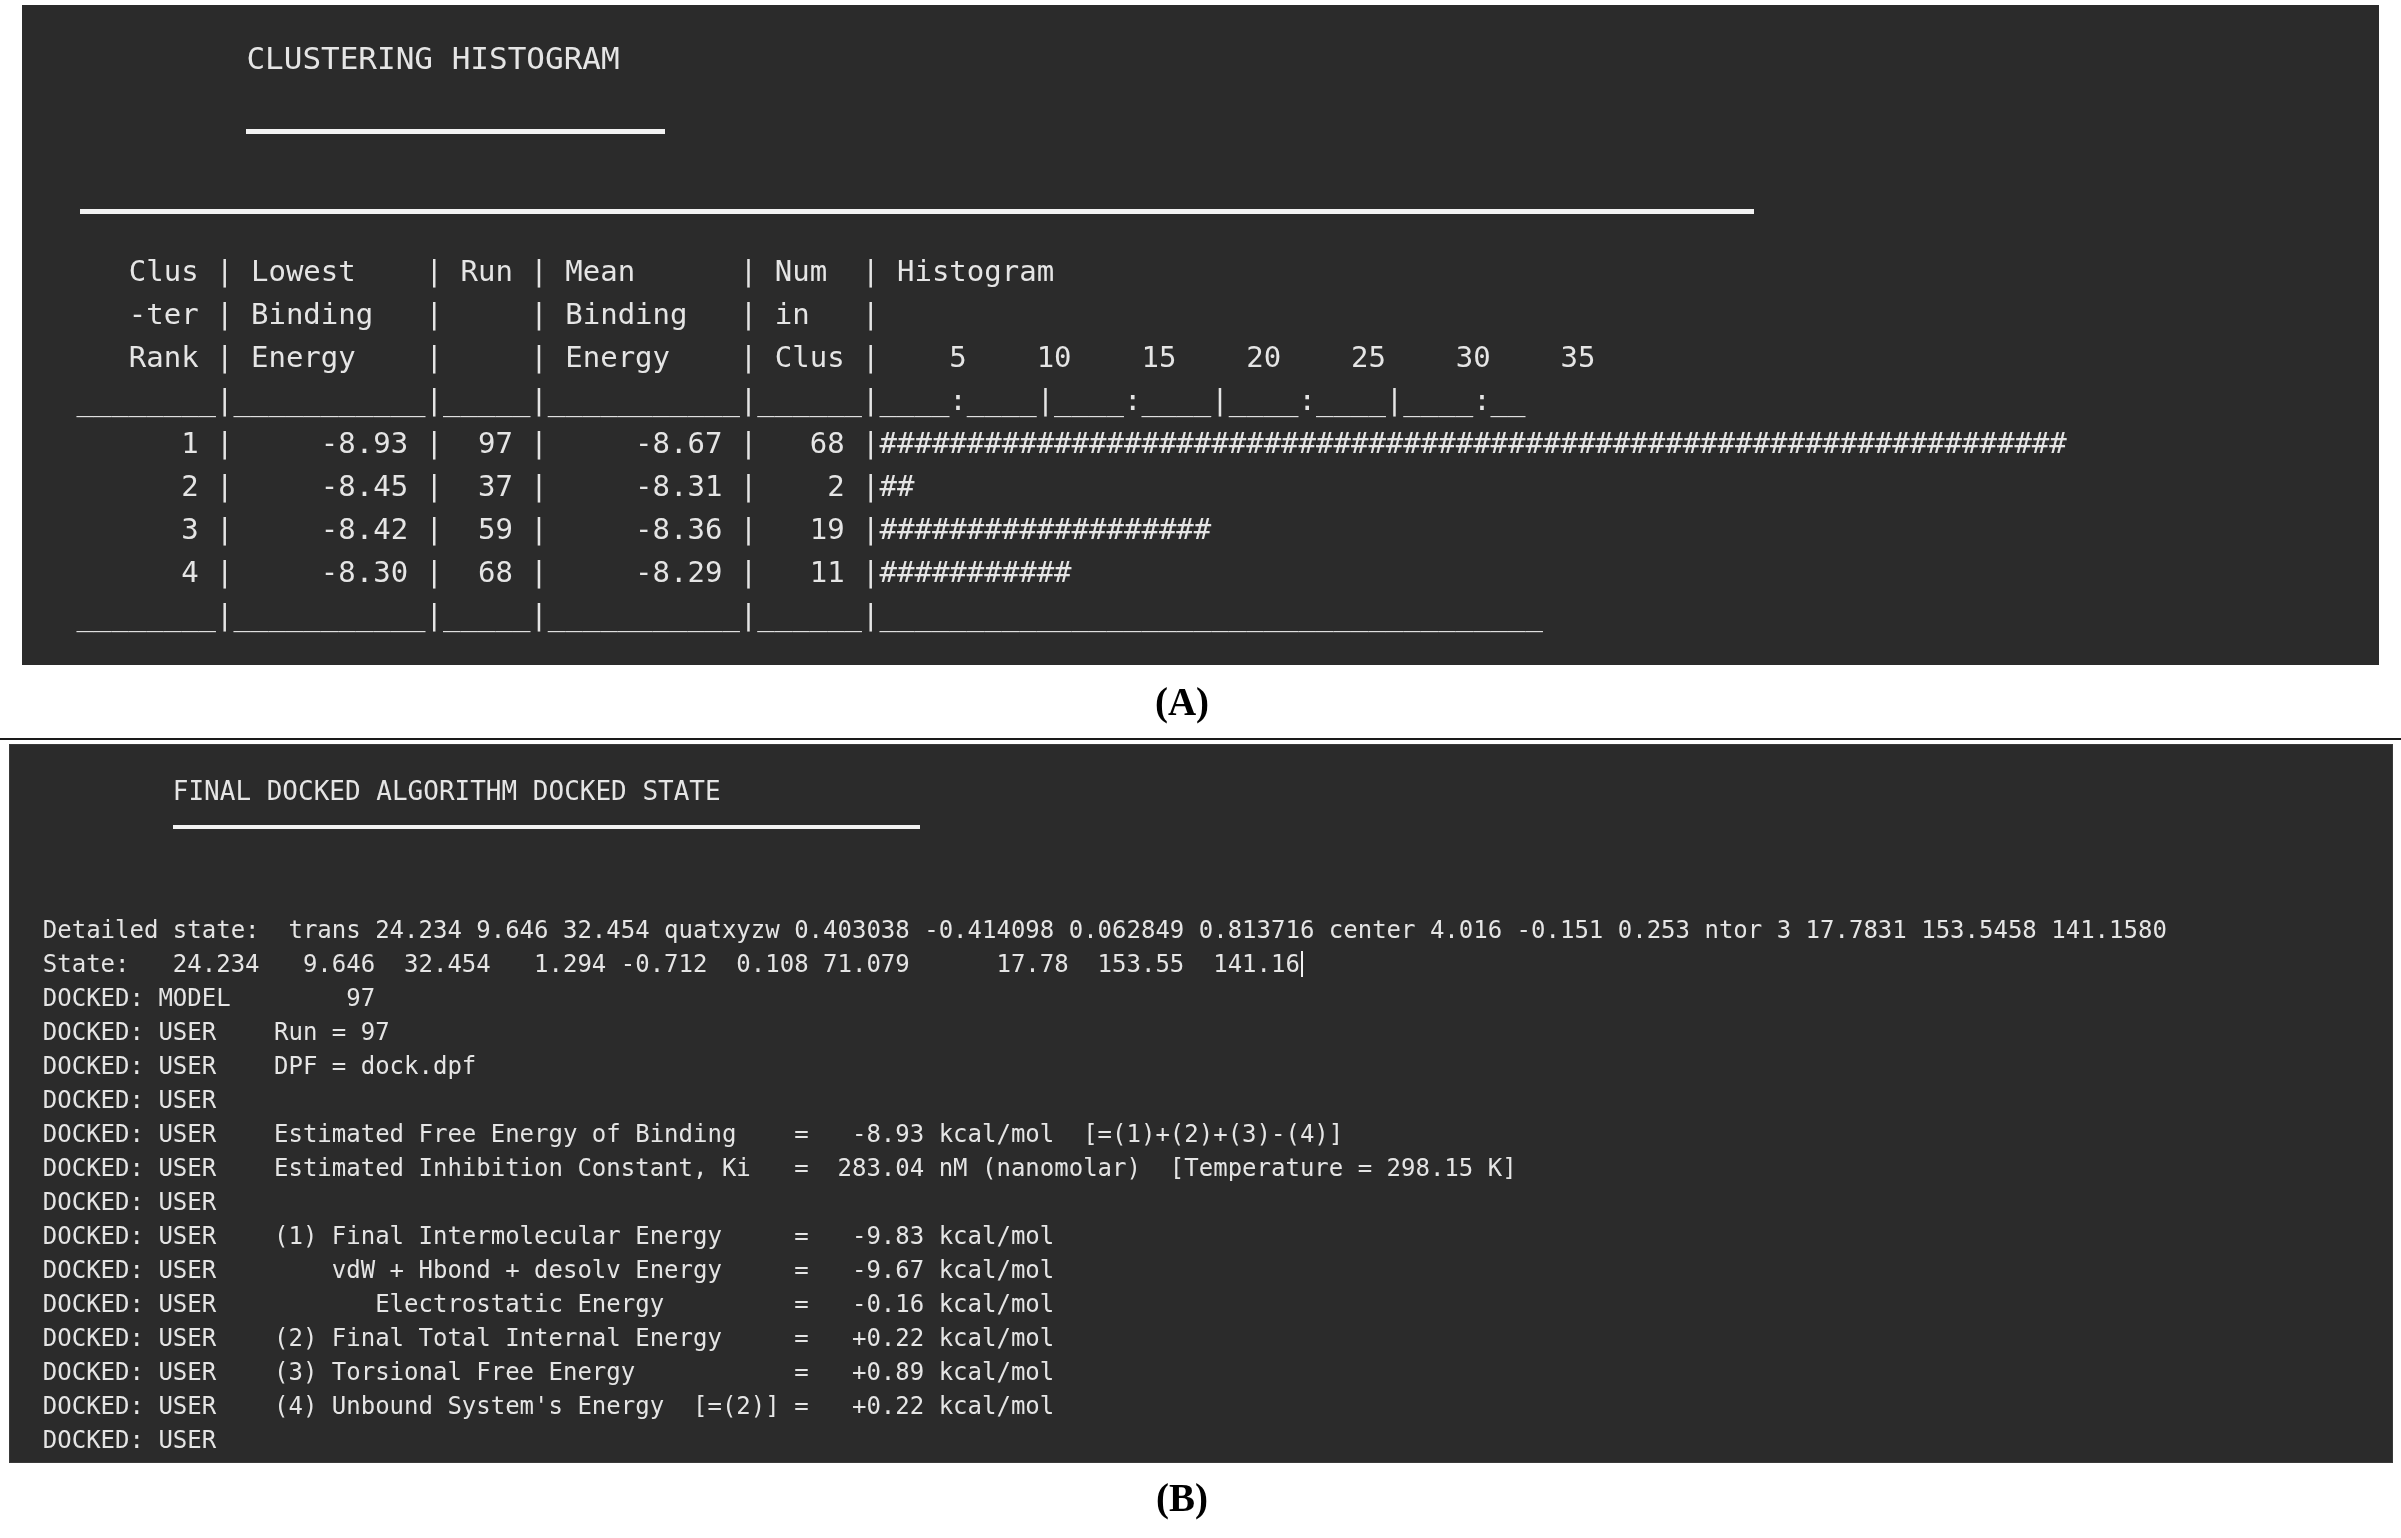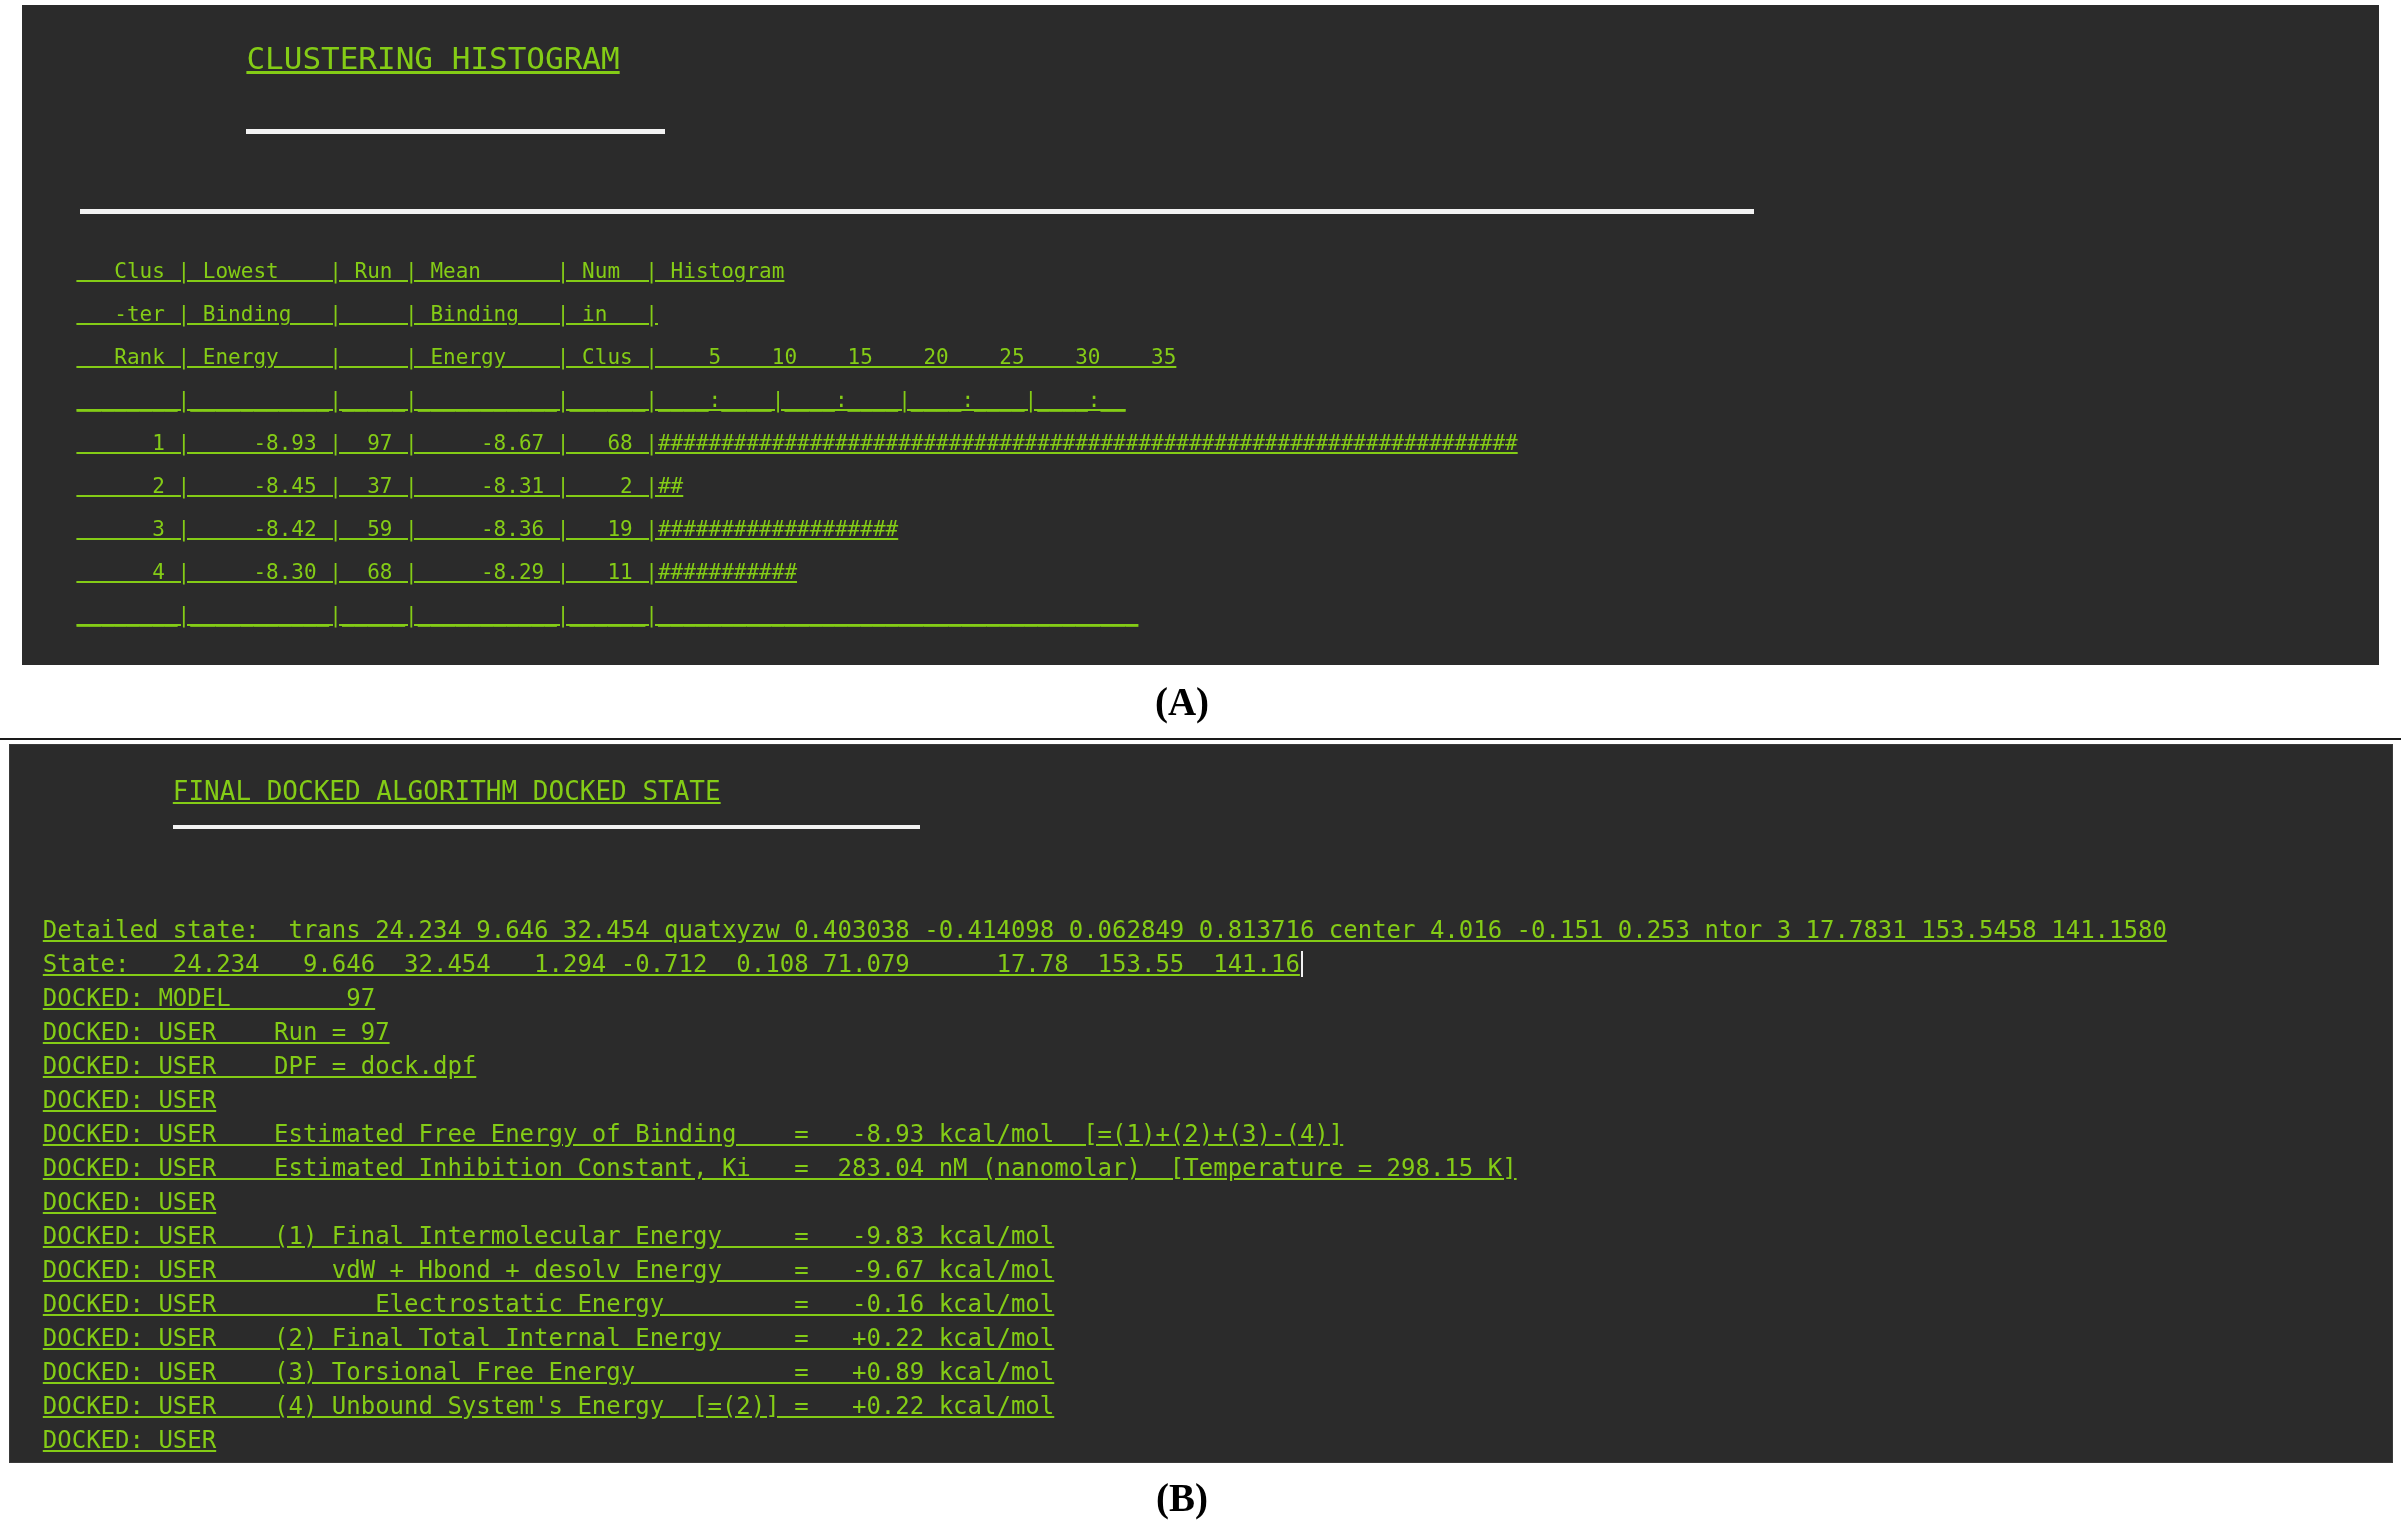--- a/index.html
+++ b/index.html
@@ -51,25 +51,24 @@
     width: 100%;
     height: 100%;
     background: #2b2b2b;
     border: 1.4px solid #3a3a3a;
     box-sizing: border-box;
     overflow: hidden;
     position: relative;
   }
 
   .term {
-    color: #84cc16;
+    color: #e5e5e5;
     font-family: "DejaVu Sans Mono", monospace;
     white-space: pre;
     letter-spacing: 0px;
-    text-decoration: underline;
   }
 
   
   .a-title {
     position: absolute;
     left: 224px;
     top: 34px;
     font-size: 31px;
     line-height: 39px;
   }
@@ -85,22 +84,22 @@
     position: absolute;
     left: 58px;
     top: 204px;
     width: 1674px;
     height: 4.8px;
     background: #f2f2f2;
   }
   .a-table {
     position: absolute;
     left: 54px;
-    top: 224px;
-    font-size: 21px;
+    top: 216px;
+    font-size: 29px;
     line-height: 43px;
   }
 
   
   .b-title {
     position: absolute;
     left: 163px;
     top: 30px;
     font-size: 26px;
     line-height: 33px;

